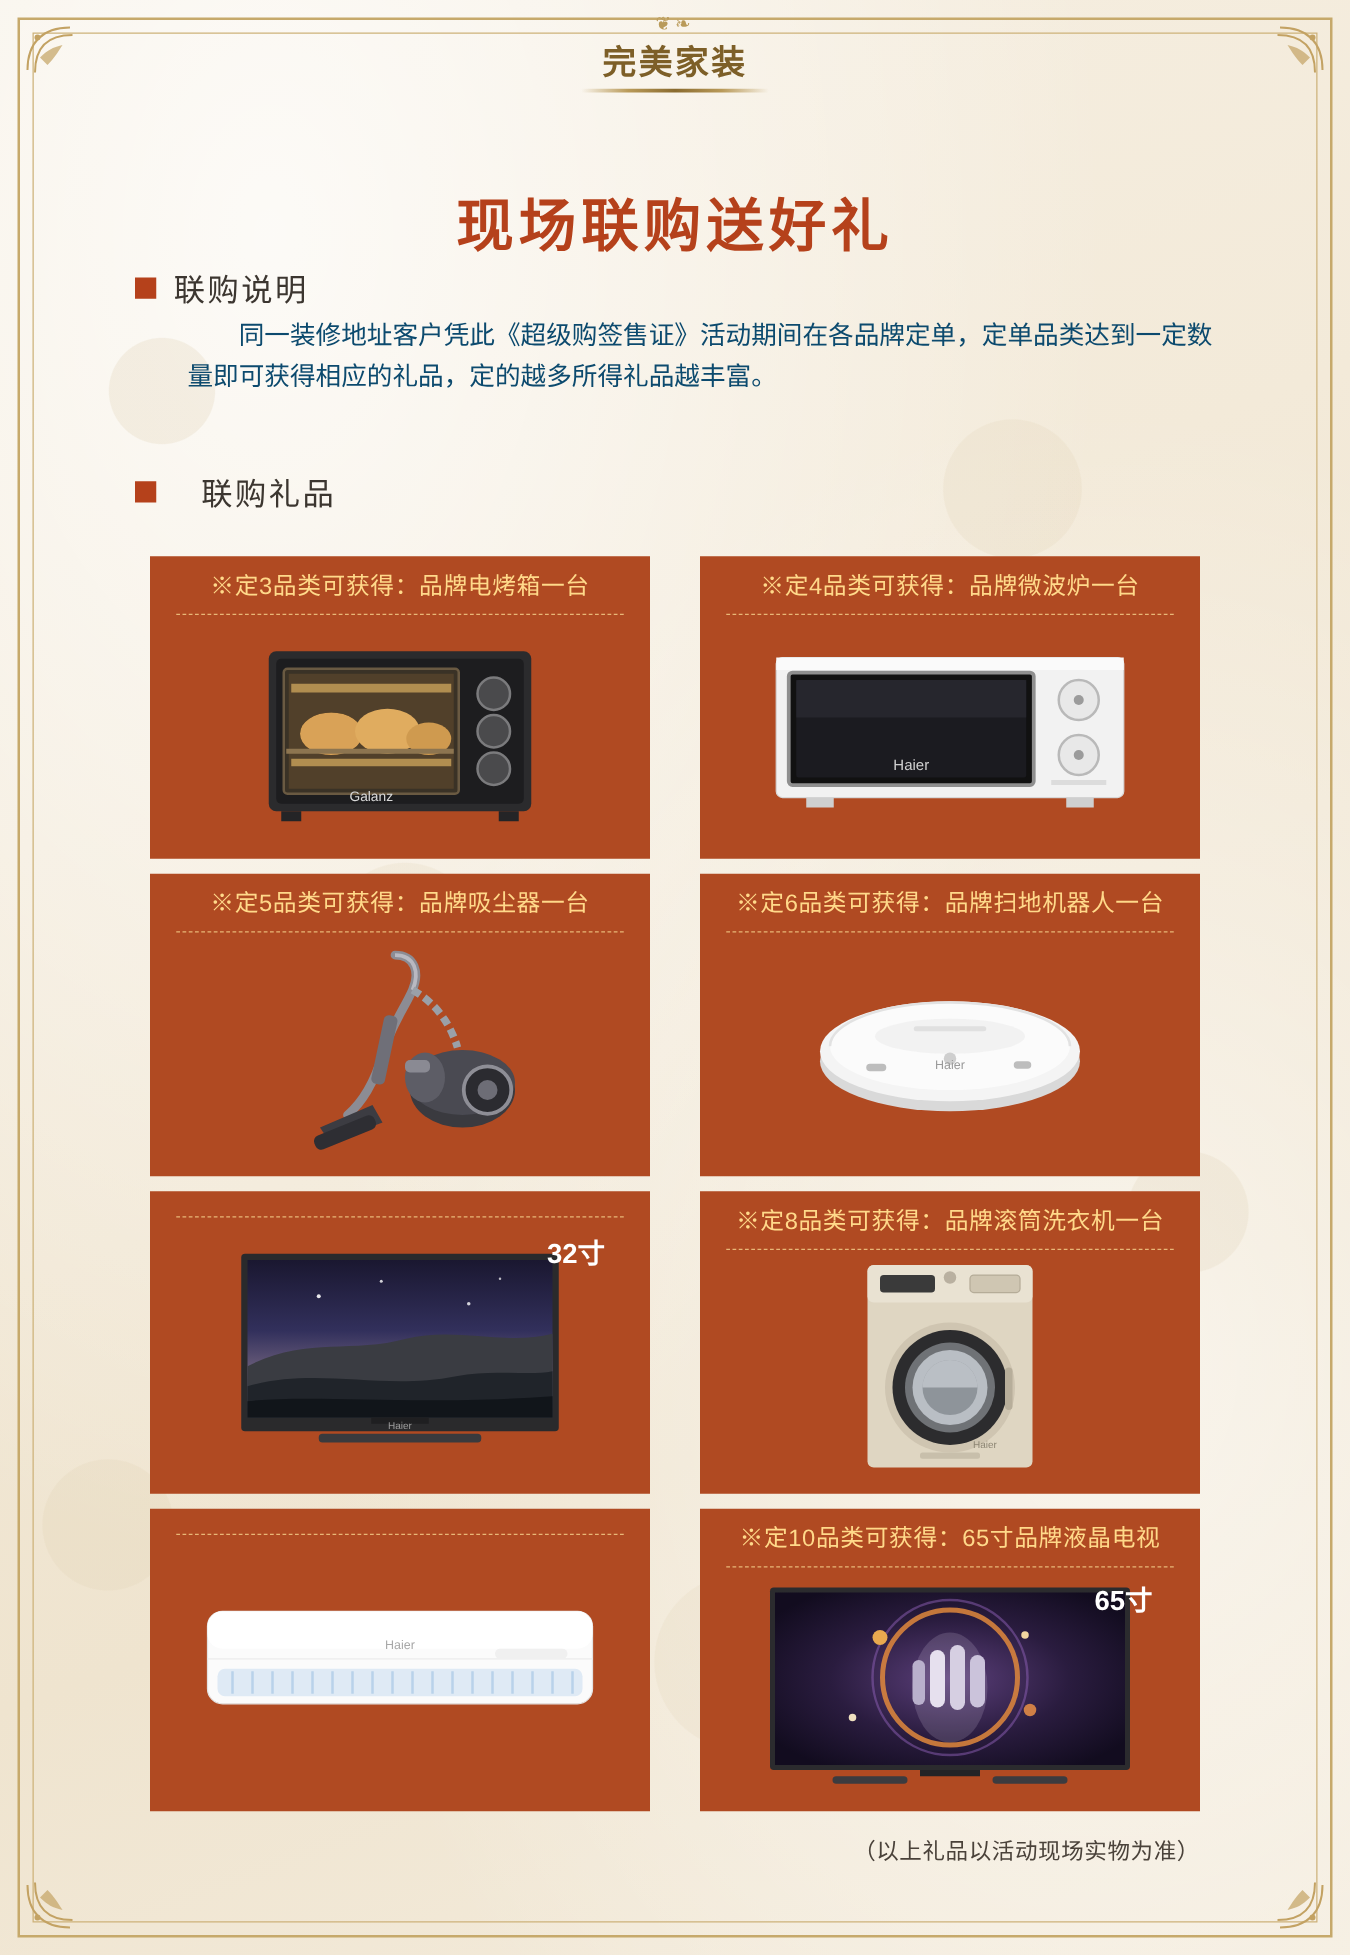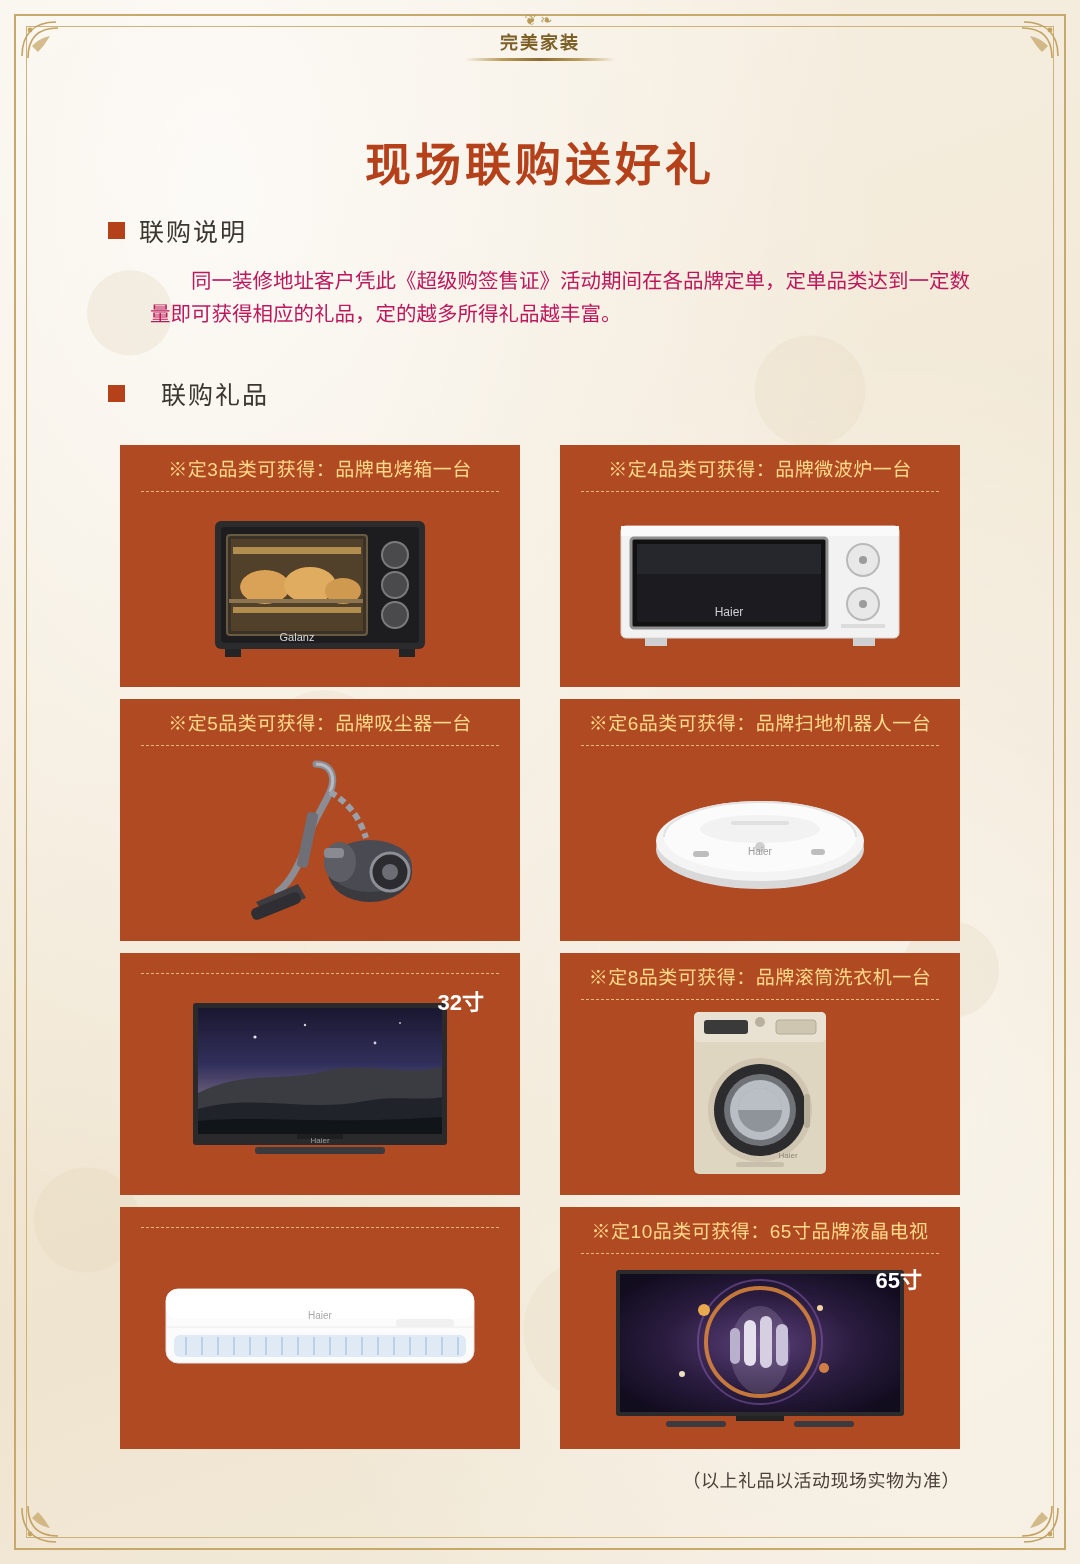--- a/index.html
+++ b/index.html
@@ -74,21 +74,21 @@
   }
   .logo-orn {
     font-size: 15px;
     letter-spacing: 3px;
     color: #b99a59;
     line-height: 12px;
   }
   .logo-line1 {
     font-family: Liberation Serif, serif;
     font-weight: bold;
-    font-size: 18px;
+    font-size: 27px;
     letter-spacing: 2px;
     color: #7d5f28;
     margin-top: 2px;
   }
   .logo-line2 {
     font-family: "DejaVu Serif", serif;
     font-weight: bold;
     font-style: italic;
     font-size: 33px;
     letter-spacing: 2px;
@@ -98,21 +98,21 @@
   .logo-underline {
     width: 150px;
     height: 3px;
     margin: 4px auto 0;
     background: linear-gradient(90deg, rgba(185,154,89,0) 0%, #b99a59 25%, #8a6b2f 50%, #b99a59 75%, rgba(185,154,89,0) 100%);
   }
 
   
   .main-title {
     position: absolute;
-    top: 128px;
+    top: 144px;
     width: 100%;
     text-align: center;
     font-family: "DejaVu Serif", serif;
     font-weight: bold;
     font-size: 46px;
     letter-spacing: 4px;
     color: #b5411b;
   }
 
   
@@ -135,25 +135,25 @@
     font-size: 25px;
     letter-spacing: 2px;
     color: #3c3630;
   }
   #head-desc { top: 212px; }
   #head-gifts { top: 375px; gap: 36px; }
 
   .desc {
     position: absolute;
     left: 150px;
-    top: 264px;
+    top: 252px;
     width: 820px;
     font-size: 20.5px;
     line-height: 33px;
-    color: #be185d;
+    color: #0c4a6e;
     text-align: justify;
     text-indent: 2em;
   }
 
   
   .grid {
     position: absolute;
     left: 120px;
     top: 445px;
     width: 984px;

